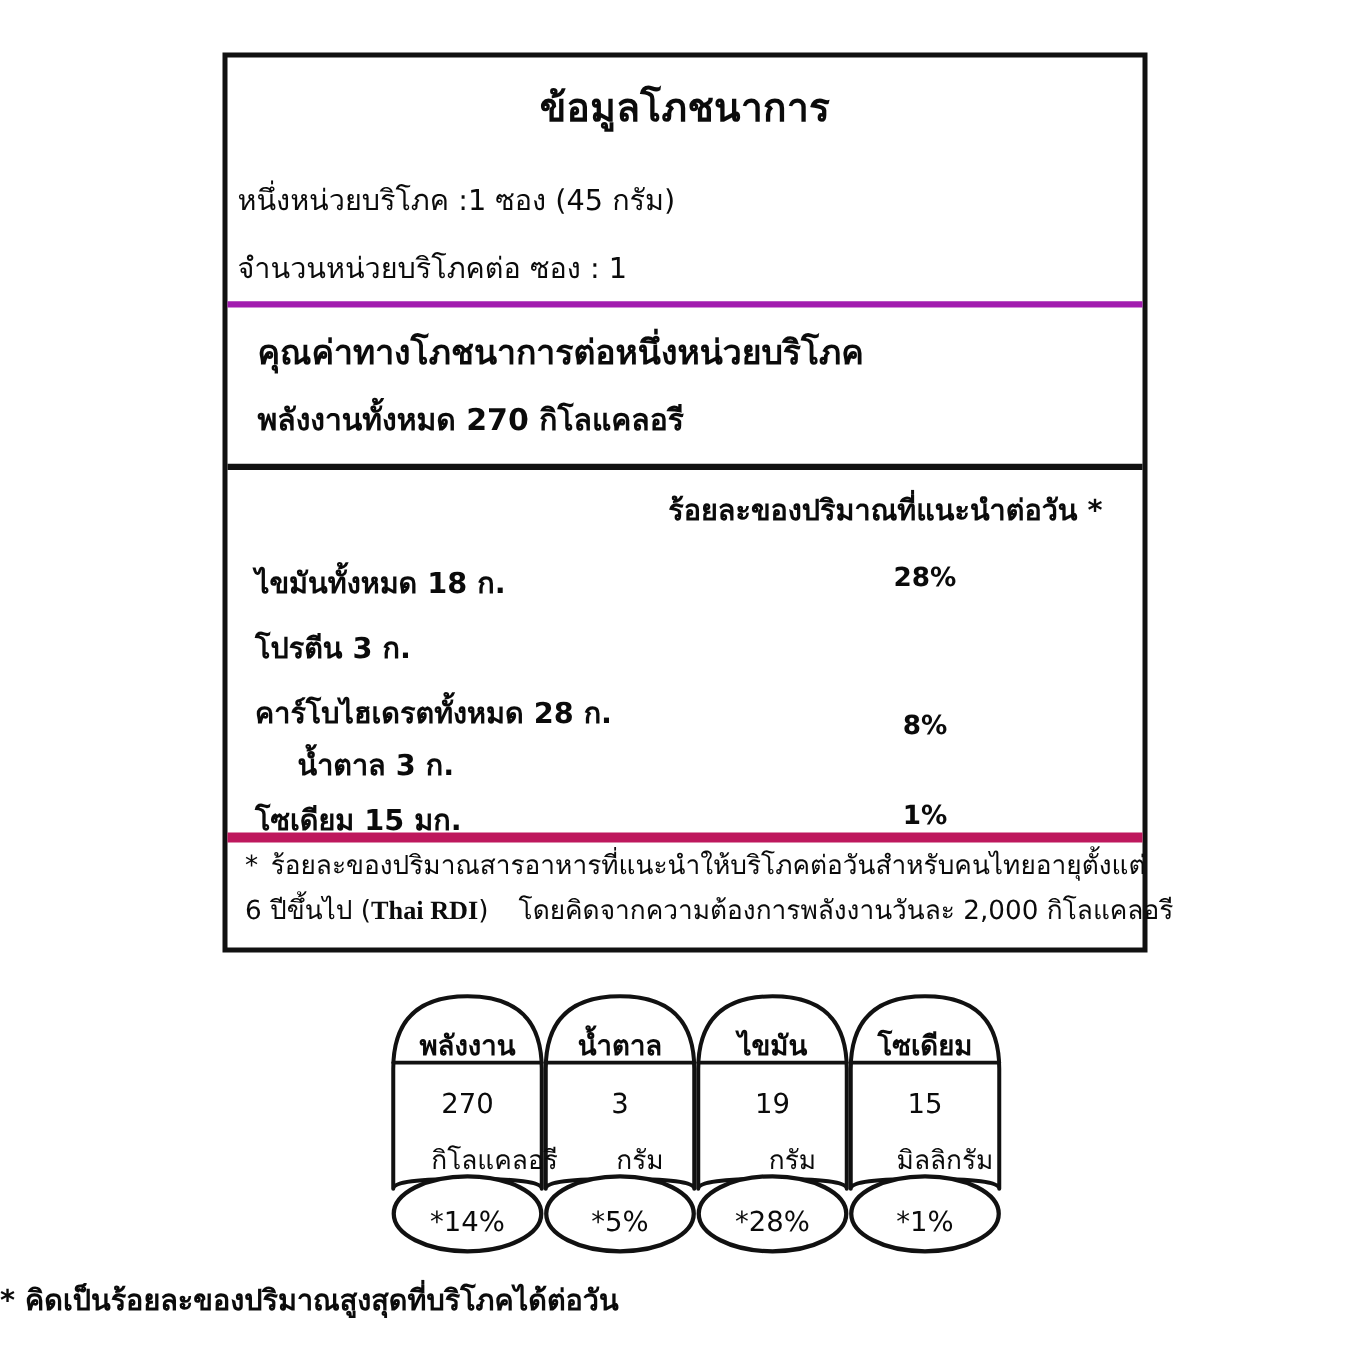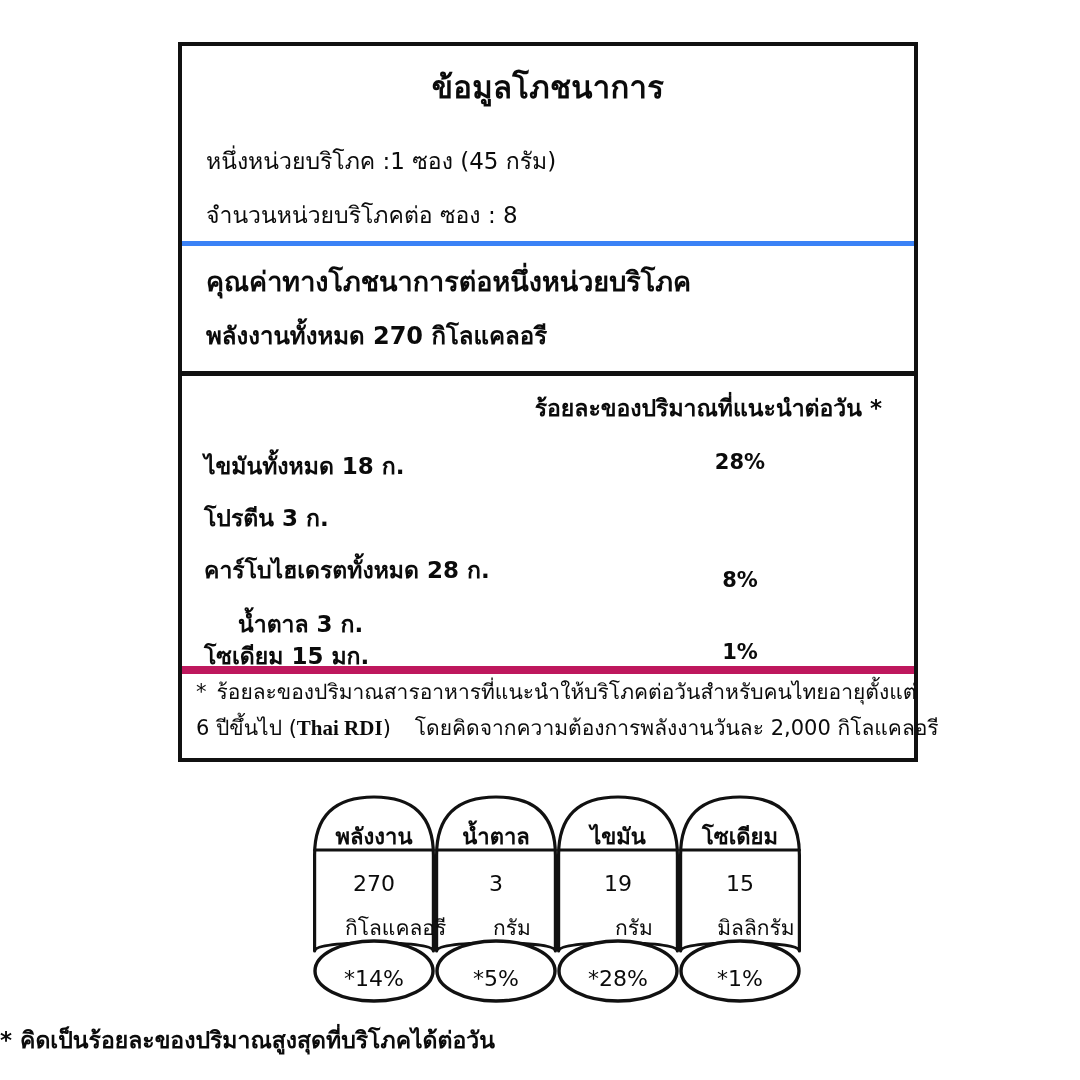--- a/index.html
+++ b/index.html
@@ -26,40 +26,40 @@
     height: 720px;
     box-sizing: border-box;
     border: 4px solid #111111;
     background: #ffffff;
   }
 
   .section {
     position: relative;
     box-sizing: border-box;
   }
-  .sec-serving   { height: 200px; border-bottom: 5px solid #3b82f6; }
+  .sec-serving   { height: 200px; border-bottom: 5px solid #a21caf; }
   .sec-pervalue  { height: 130px; border-bottom: 5px solid #111111; }
   .sec-nutrients { height: 298px; border-bottom: 8px solid #be185d; }
   .sec-footnote  { height: 79px; }
 
   .title {
     position: absolute;
     left: 0;
     right: 0;
     top: 24px;
     text-align: center;
     font-size: 31px;
     font-weight: bold;
     letter-spacing: 0.3px;
     line-height: 1.1;
   }
 
   .serving-line {
     position: absolute;
-    left: 24px;
+    left: 8px;
     font-size: 23px;
     line-height: 1.25;
     white-space: nowrap;
   }
   .serving-line-1 { top: 101px; }
   .serving-line-2 { top: 155px; }
 
   .pervalue-head {
     position: absolute;
     left: 24px;
@@ -111,21 +111,21 @@
     top: 2px;
     text-align: center;
     font-size: 21px;
     font-weight: bold;
     white-space: nowrap;
   }
 
   .nrow-0 { top: 72px; }
   .nrow-1 { top: 124px; }
   .nrow-2 { top: 176px; }
-  .nrow-3 { top: 230px; }
+  .nrow-3 { top: 218px; }
   .nrow-4 { top: 262px; }
 
   .nrow-2 .npct { top: 16px; }
 
   .foot-line {
     position: absolute;
     left: 14px;
     font-size: 21px;
     white-space: nowrap;
     line-height: 1.2;
@@ -214,21 +214,21 @@
   }
 </style>
 </head>
 <body>
 
 <div class="nutri-table">
 
   <div class="section sec-serving">
     <div class="title">ข้อมูลโภชนาการ</div>
     <div class="serving-line serving-line-1">หนึ่งหน่วยบริโภค :1 ซอง (45 กรัม)</div>
-    <div class="serving-line serving-line-2">จำนวนหน่วยบริโภคต่อ ซอง : 8</div>
+    <div class="serving-line serving-line-2">จำนวนหน่วยบริโภคต่อ ซอง : 1</div>
   </div>
 
   <div class="section sec-pervalue">
     <div class="pervalue-head">คุณค่าทางโภชนาการต่อหนึ่งหน่วยบริโภค</div>
     <div class="pervalue-energy">พลังงานทั้งหมด 270 กิโลแคลอรี</div>
   </div>
 
   <div class="section sec-nutrients">
     <div class="dv-header">ร้อยละของปริมาณที่แนะนำต่อวัน *</div>
 

